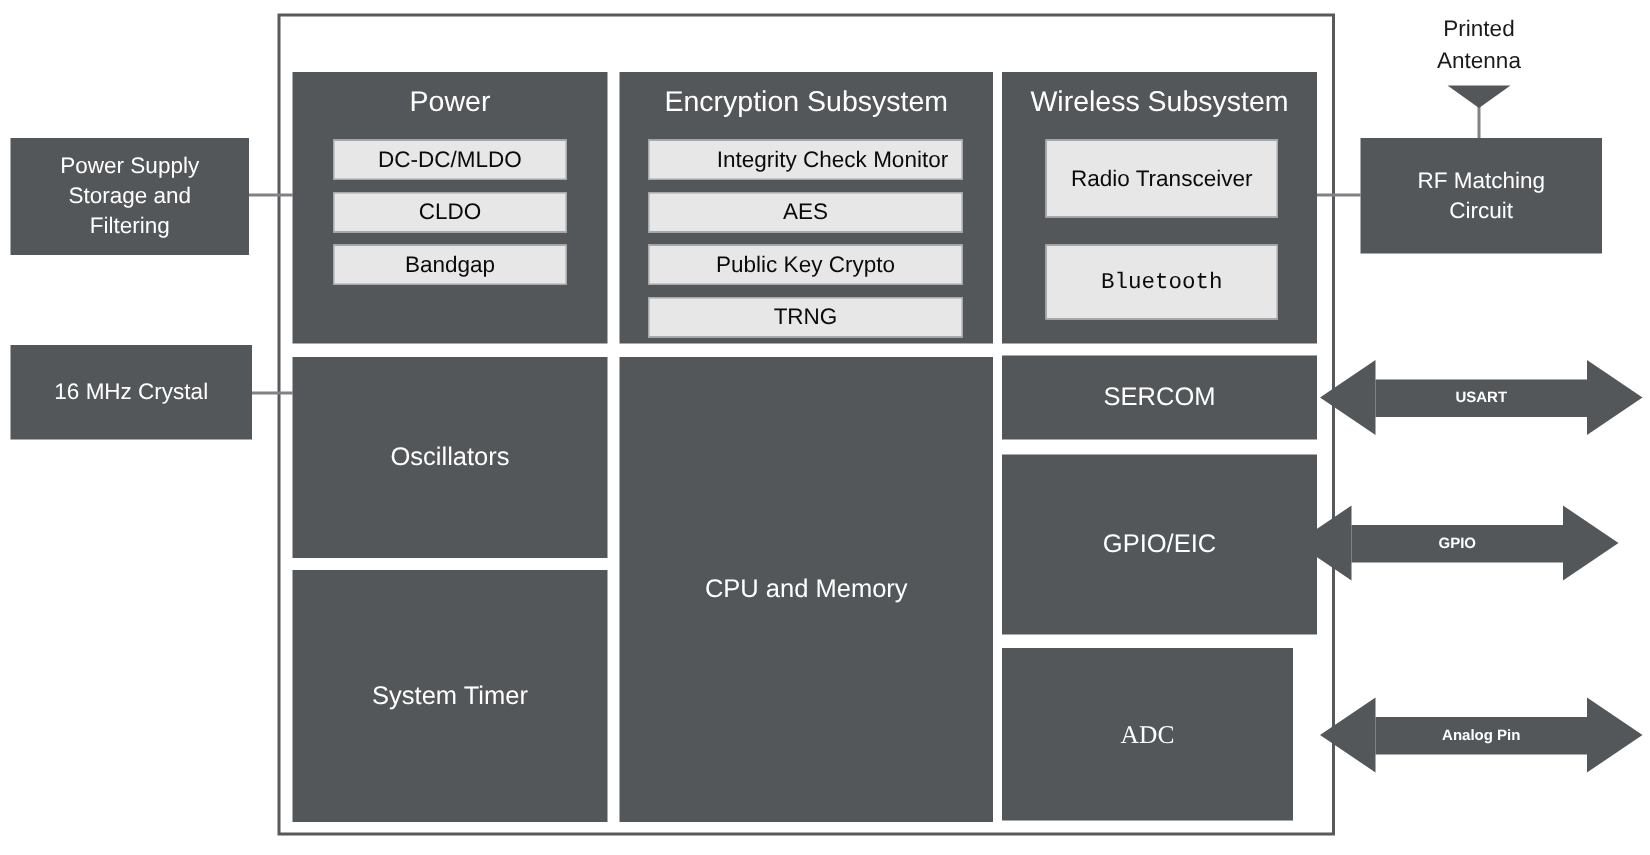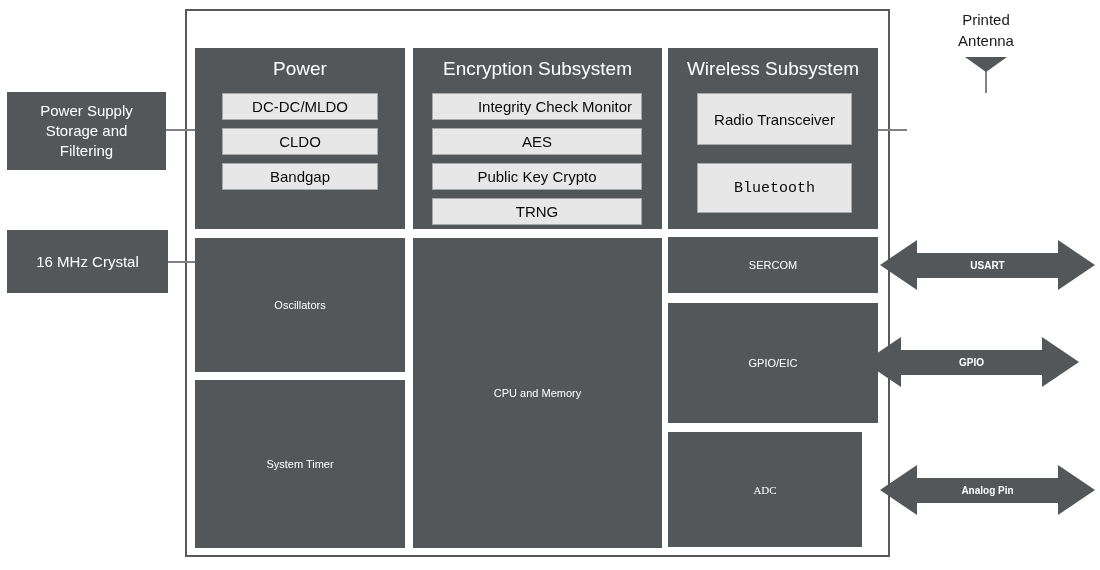--- a/index.html
+++ b/index.html
@@ -7,21 +7,21 @@
     position:relative;width:1100px;height:570px;background:#ffffff;
     font-family:"Liberation Sans","DejaVu Sans",sans-serif;overflow:hidden;
   }
   .chip-outline{
     position:absolute;left:185px;top:9px;width:705px;height:548px;
     border:2px solid #58595B;box-sizing:border-box;background:#ffffff;
   }
   .block{
     position:absolute;background:#53575A;color:#ffffff;
     display:flex;align-items:center;justify-content:center;
-    text-align:center;white-space:pre-line;font-size:11px;line-height:22px;
+    text-align:center;white-space:pre-line;font-size:17px;line-height:22px;
   }
   .ext-label{font-size:15px;line-height:20px;}
   .group{position:absolute;background:#53575A;box-sizing:border-box;}
   .group-title{
     position:absolute;left:0;right:0;top:10px;color:#ffffff;font-size:19px;
     text-align:center;
   }
   .subblock{
     position:absolute;background:#E7E7E7;border:1px solid #A6A8AB;
     box-sizing:border-box;color:#0a0a0a;display:flex;align-items:center;
@@ -65,20 +65,22 @@
   <div class="vline" style="left:985px;top:60px;height:33px;"></div>
 
   <div class="block ext-label" style="left:7px;top:92px;width:159px;height:78px;">Power Supply
 Storage and
 Filtering</div>
   <div class="block ext-label" style="left:7px;top:230px;width:161px;height:63px;">16 MHz Crystal</div>
 
   <div class="antenna-label" style="left:936px;top:9px;width:100px;">Printed
 Antenna</div>
   <div class="antenna-tri" style="left:965px;top:57px;"></div>
+  <div class="block ext-label" style="left:907px;top:92px;width:161px;height:77px;">RF Matching
+Circuit</div>
 
   <div class="group" style="left:195px;top:48px;width:210px;height:181px;">
     <div class="group-title">Power</div>
     <div class="subblock" style="left:27px;top:45px;width:156px;height:27px;">DC-DC/MLDO</div>
     <div class="subblock" style="left:27px;top:80px;width:156px;height:27px;">CLDO</div>
     <div class="subblock" style="left:27px;top:115px;width:156px;height:27px;">Bandgap</div>
   </div>
 
   <div class="group" style="left:413px;top:48px;width:249px;height:181px;">
     <div class="group-title">Encryption Subsystem</div>

